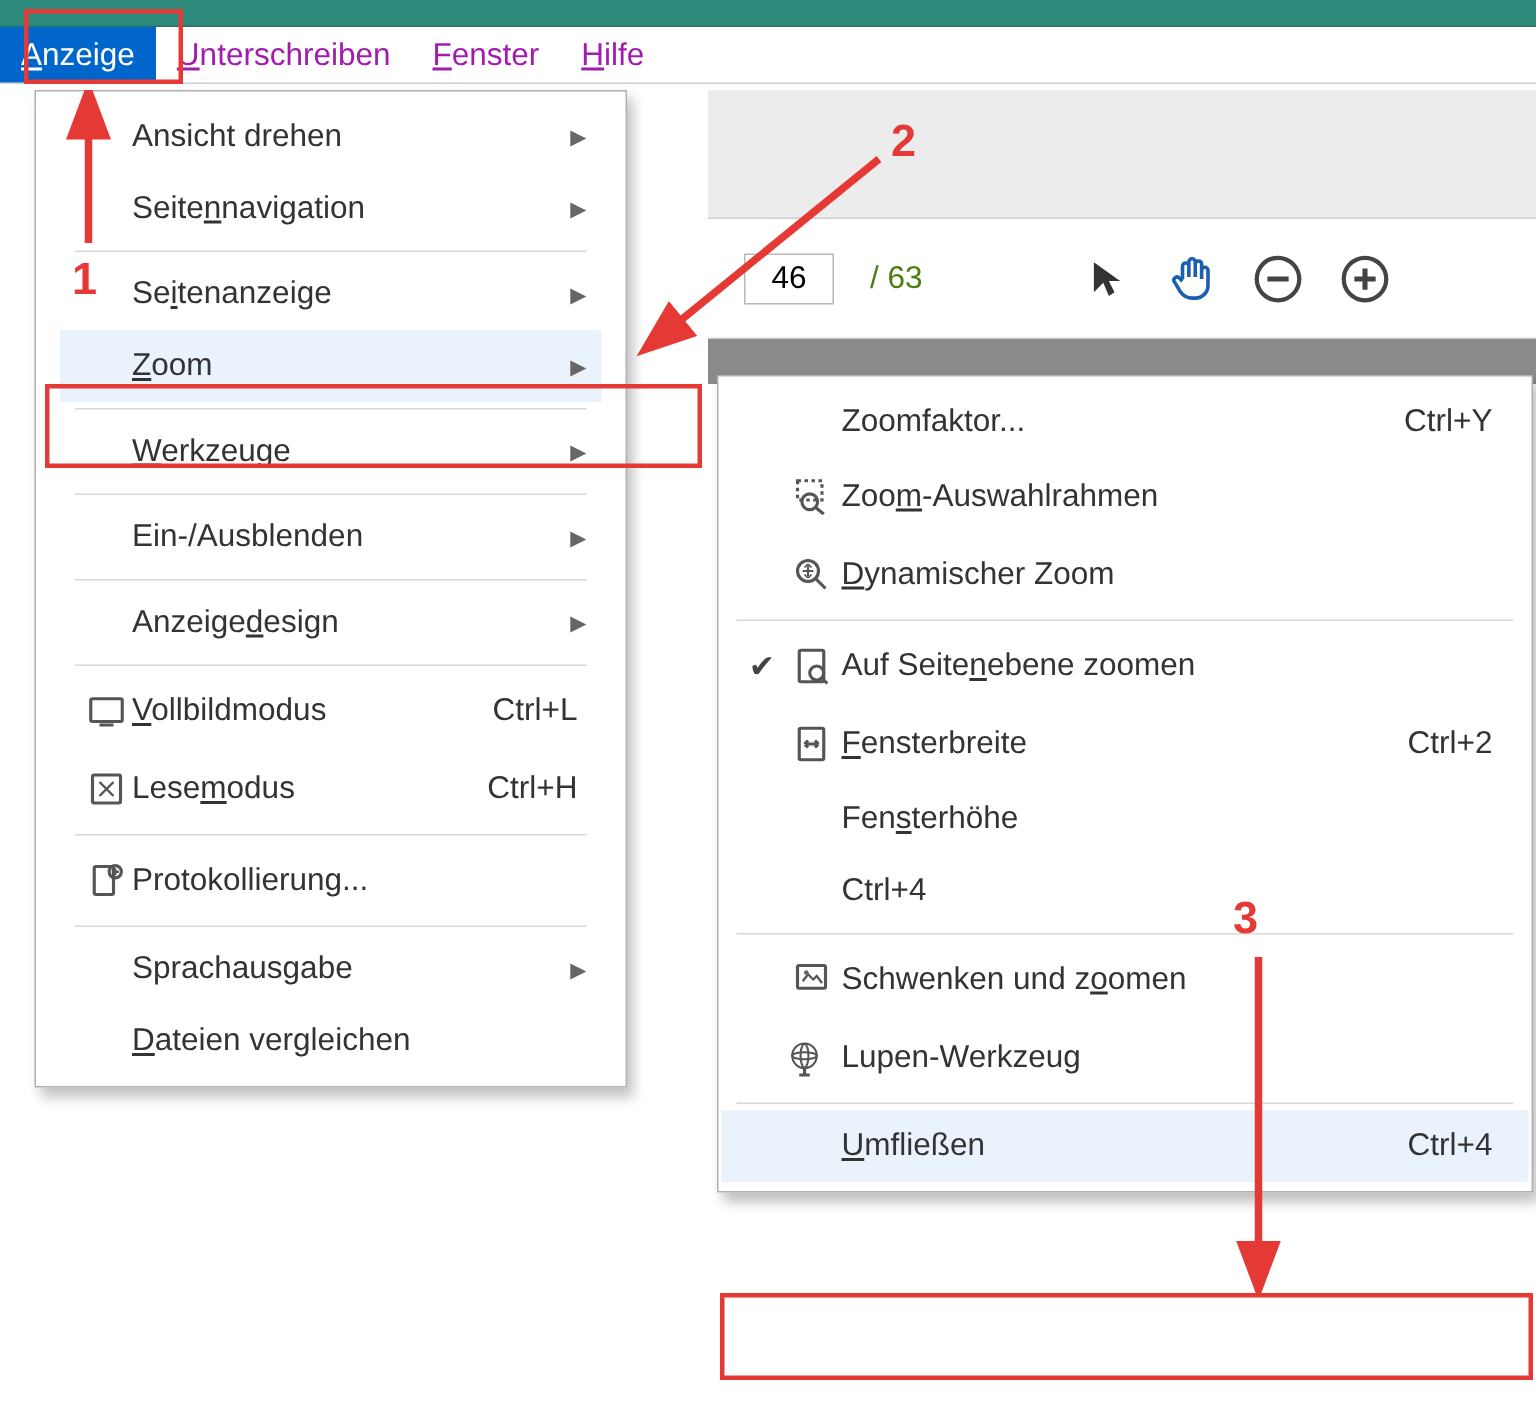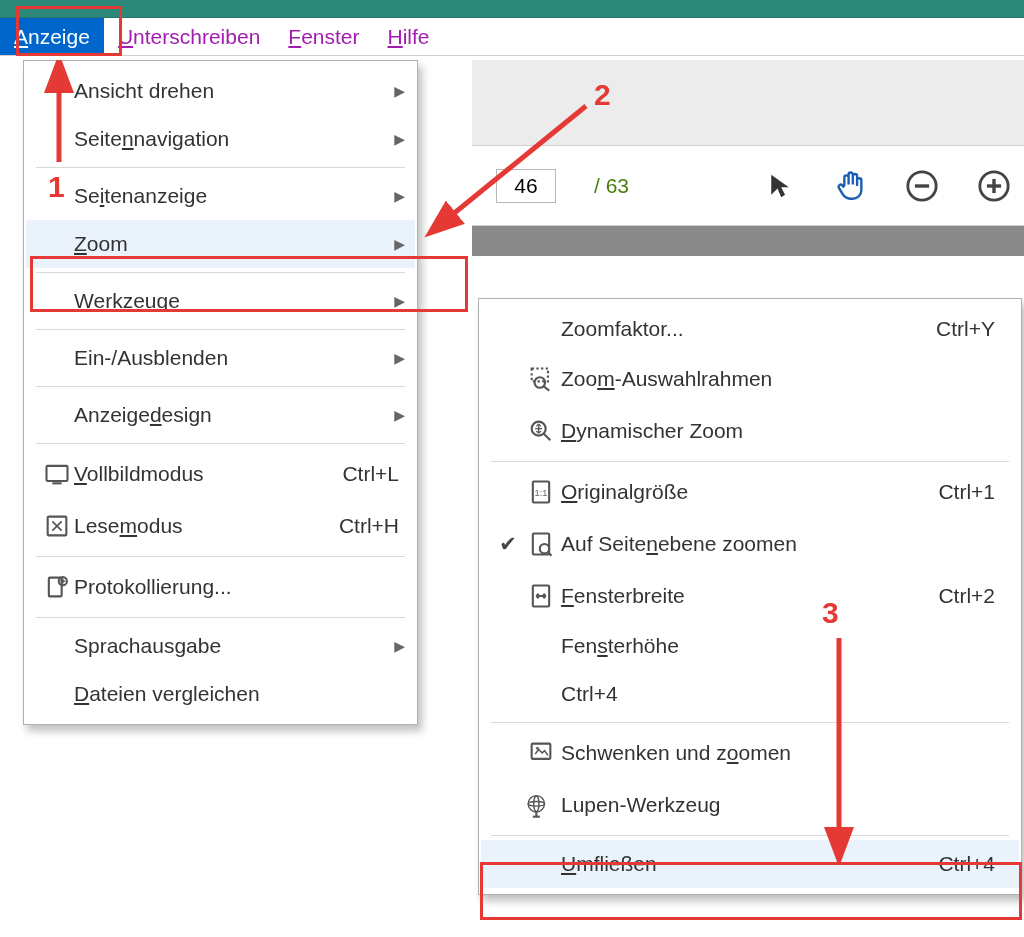--- a/index.html
+++ b/index.html
@@ -45,21 +45,21 @@
   .hl3 { left: 480px; top: 862px; width: 542px; height: 58px; }
 
   .dropdown {
     position: absolute;
     left: 23px;
     top: 60px;
     width: 395px;
     background: #fff;
     border: 1px solid #b0b0b0;
     box-shadow: 4px 6px 8px rgba(0,0,0,0.25);
-    padding: 6px 2px;
+    padding: 6px 16px;
     z-index: 20;
   }
   .menu-item {
     display: flex;
     align-items: center;
     padding: 12px 10px 12px 14px;
     color: #333;
   }
   .menu-item.hover { background: #eaf2fb; justify-content: center; }
   .mi-icon {
@@ -83,21 +83,20 @@
   .submenu {
     position: absolute;
     left: 478px;
     top: 250px;
     width: 544px;
     background: #fff;
     border: 1px solid #b0b0b0;
     box-shadow: 4px 6px 8px rgba(0,0,0,0.25);
     padding: 6px 2px;
     z-index: 30;
-    margin-top: 48px;
   }
   .submenu .menu-item { padding: 12px 18px 12px 14px; }
   .submenu .mi-check {
     width: 26px; flex-shrink: 0; text-align: center; color: #444;
   }
   .submenu .mi-icon { width: 40px; }
 
   .toolbar-area {
     position: absolute;
     left: 472px; top: 60px; right: 0; height: 196px;
@@ -109,21 +108,21 @@
     background: #ececec;
     border-bottom: 1px solid #d0d0d0;
   }
   .toolbar-lower {
     height: 80px;
     background: #fff;
     border-bottom: 1px solid #d0d0d0;
     display: flex;
     align-items: center;
     padding-left: 24px;
-    gap: 38px;
+    gap: 24px;
   }
   .page-box {
     width: 60px;
     border: 1px solid #b8b8b8;
     text-align: center;
     padding: 4px 2px;
     font-size: 21px;
     background: #fff;
   }
   .page-total { color: #4d7c0f; }
@@ -336,31 +335,20 @@
           <circle cx="10" cy="10" r="6"></circle>
           <line x1="14" y1="14" x2="20" y2="20"></line>
           <path d="M10 7 l0 6 M7 10 l6 0" stroke-width="1.2"></path>
           <path d="M10 6 l-2 2 M10 6 l2 2 M10 14 l-2 -2 M10 14 l2 -2" stroke-width="1"></path>
         </svg>
       </span>
       <span class="mi-label"><u>D</u>ynamischer Zoom</span>
     </div>
     <div class="menu-sep"></div>
     <div class="menu-item">
-      <span class="mi-check"></span>
-      <span class="mi-icon">
-        <svg width="28" height="28" viewBox="0 0 24 24" fill="none" stroke="#666" stroke-width="1.8">
-          <rect x="5" y="3" width="14" height="18" rx="1"></rect>
-          <text x="12" y="15" font-size="8" text-anchor="middle" fill="#666" stroke="none">1:1</text>
-        </svg>
-      </span>
-      <span class="mi-label"><u>O</u>riginalgröße</span>
-      <span class="mi-shortcut">Ctrl+1</span>
-    </div>
-    <div class="menu-item">
       <span class="mi-check">✔</span>
       <span class="mi-icon">
         <svg width="28" height="28" viewBox="0 0 24 24" fill="none" stroke="#666" stroke-width="1.8">
           <rect x="5" y="3" width="14" height="18" rx="1"></rect>
           <circle cx="15" cy="16" r="4"></circle>
           <line x1="18" y1="19" x2="21" y2="22"></line>
         </svg>
       </span>
       <span class="mi-label">Auf Seite<u>n</u>ebene zoomen</span>
     </div>

